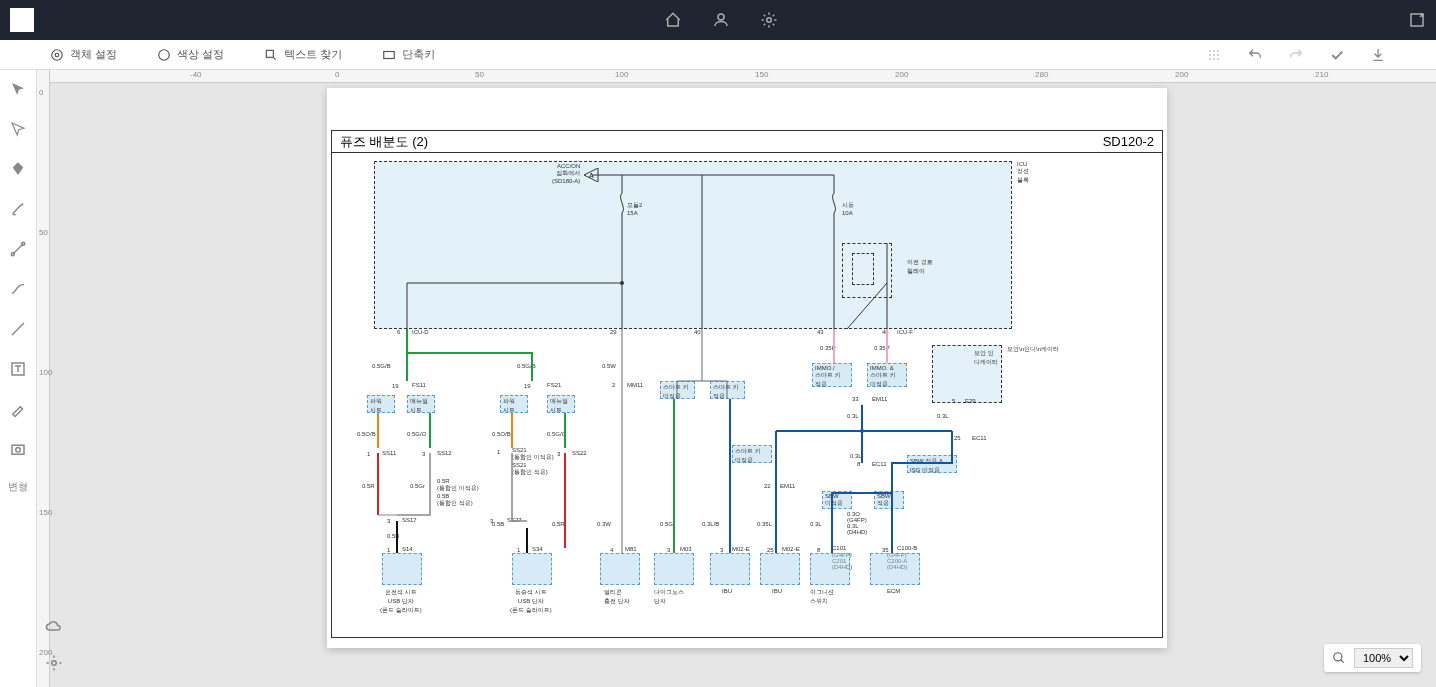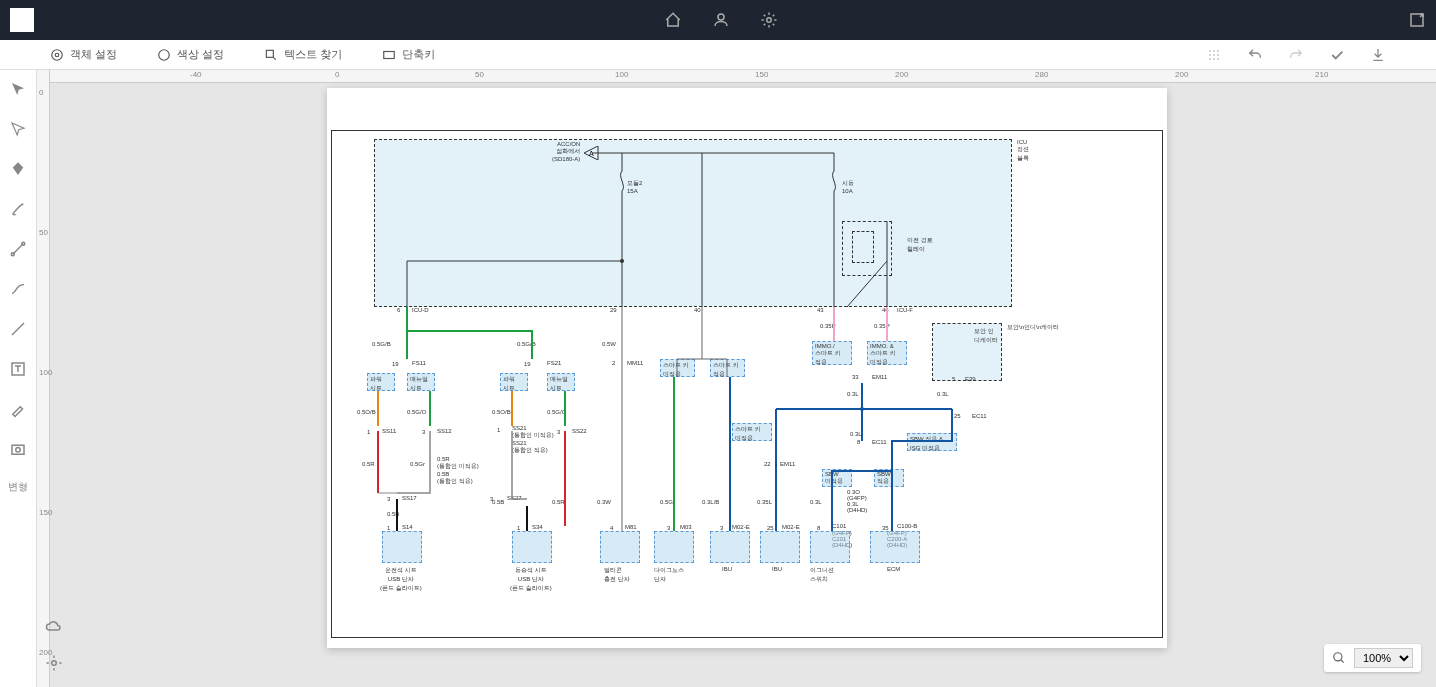--- a/index.html
+++ b/index.html
@@ -176,20 +176,24 @@
       <span class="ruler-tick" style="left:565px">100</span>
       <span class="ruler-tick" style="left:705px">150</span>
       <span class="ruler-tick" style="left:845px">200</span>
       <span class="ruler-tick" style="left:985px">280</span>
       <span class="ruler-tick" style="left:1125px">200</span>
       <span class="ruler-tick" style="left:1265px">210</span>
     </div>
 
     <div class="page">
       <div class="diagram-frame">
+        <div class="diagram-title-bar">
+          <span>퓨즈 배분도 (2)</span>
+          <span class="diagram-title-right">SD120-2</span>
+        </div>
         <div class="diagram-body">
 
           <div class="dash-box" style="top:8px;left:42px;width:638px;height:168px"></div>
           <span class="label" style="top:8px;left:685px;white-space:pre">ICU
 정션
 블록</span>
 
           <span class="label" style="top:10px;left:220px;white-space:pre;text-align:right">ACC/ON
 점화에서
 (SD180-A)</span>

